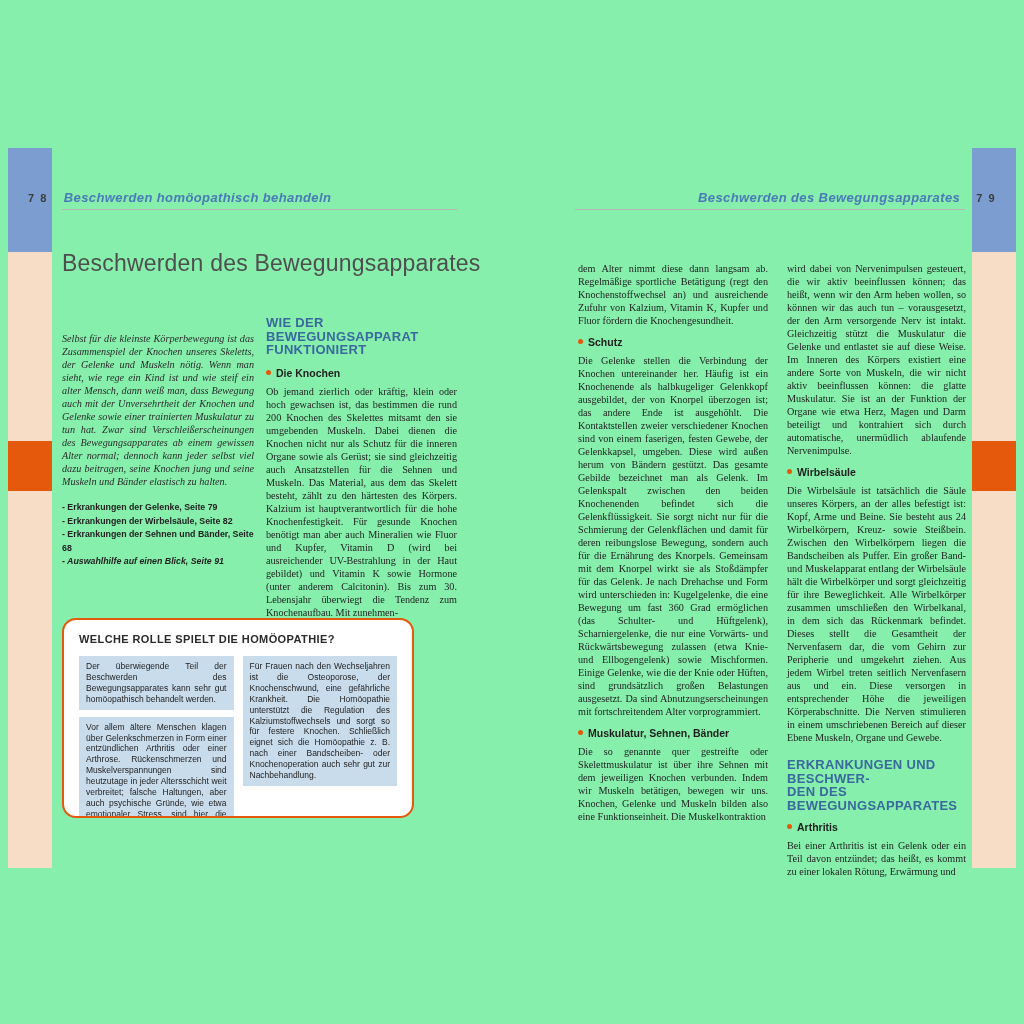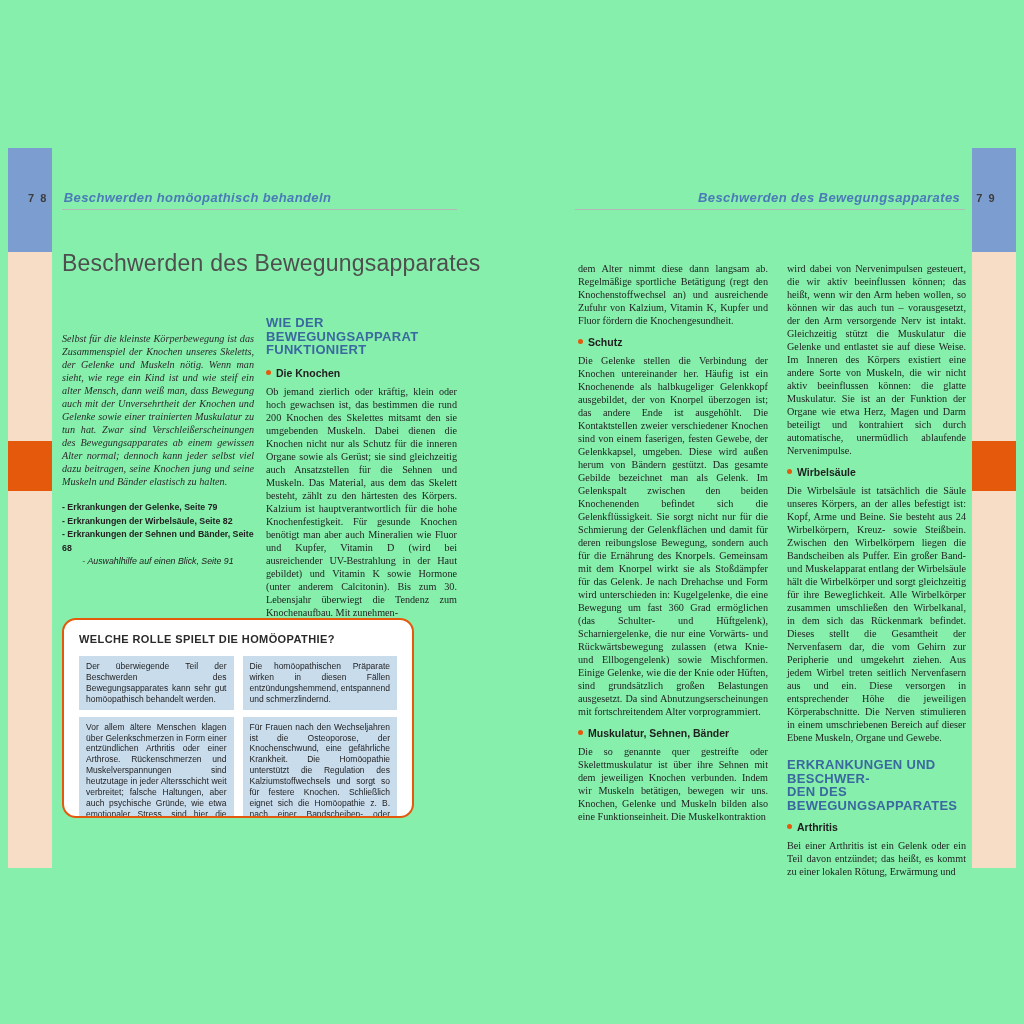--- a/index.html
+++ b/index.html
@@ -36,21 +36,21 @@
   #l-col2{left:266px;top:316px;width:191px;}
   #r-col1{left:578px;top:262px;width:190px;}
   #r-col2{left:787px;top:262px;width:179px;}
 
   .bodytext{font-size:10.2px;line-height:13px;text-align:justify;margin:0 0 8px;
             hyphens:auto;-webkit-hyphens:auto;}
   .intro{font-style:italic;color:#2b2b2b;}
 
   .links{margin-top:13px;font-family:"Liberation Sans",sans-serif;font-weight:700;
          font-size:8.8px;line-height:13.5px;color:#222;}
-  .link-item.it{font-style:italic;font-weight:400;text-align:center;}
+  .link-item.it{font-style:italic;font-weight:700;}
 
   .blue-heading{font-family:"Liberation Sans",sans-serif;font-weight:700;font-size:13px;
                 line-height:13.5px;color:#39699f;letter-spacing:0.3px;margin:0 0 10px;}
   .blue-heading.spaced{margin-top:14px;margin-bottom:8px;}
   .pre{white-space:pre-line;}
 
   .topic-head{display:flex;align-items:flex-start;gap:5px;font-family:"Liberation Sans",sans-serif;
               font-weight:700;font-size:10.5px;line-height:13px;color:#1e1e1e;margin:9px 0 5px;}
   .topic-head:first-child{margin-top:0;}
   .bullet{width:5px;height:5px;border-radius:50%;background:#e4590b;margin-top:3px;flex:none;}
@@ -111,21 +111,20 @@
   </div>
 
   <div class="info-box">
     <div class="box-title">WELCHE ROLLE SPIELT DIE HOMÖOPATHIE?</div>
     <div class="box-cols">
       <div class="box-col">
         <p class="box-para">Der überwiegende Teil der Beschwerden des Bewegungsapparates kann sehr gut homöopathisch behandelt werden.</p>
         <p class="box-para">Vor allem ältere Menschen klagen über Gelenkschmerzen in Form einer entzündlichen Arthritis oder einer Arthrose. Rückenschmerzen und Muskelverspannungen sind heutzutage in jeder Altersschicht weit verbreitet; falsche Haltungen, aber auch psychische Gründe, wie etwa emotionaler Stress, sind hier die Ursachen.</p>
       </div>
       <div class="box-col">
-        <p class="box-para">Die homöopathischen Präparate wirken in diesen Fällen entzündungshemmend, entspannend und schmerzlindernd.</p>
         <p class="box-para">Für Frauen nach den Wechseljahren ist die Osteoporose, der Knochenschwund, eine gefährliche Krankheit. Die Homöopathie unterstützt die Regulation des Kalziumstoffwechsels und sorgt so für festere Knochen. Schließlich eignet sich die Homöopathie z. B. nach einer Bandscheiben- oder Knochenoperation auch sehr gut zur Nachbehandlung.</p>
       </div>
     </div>
   </div>
 
   <div class="col" id="r-col1">
     <p class="bodytext">dem Alter nimmt diese dann langsam ab. Regelmäßige sportliche Betätigung (regt den Knochenstoffwechsel an) und ausreichende Zufuhr von Kalzium, Vitamin K, Kupfer und Fluor fördern die Knochengesundheit.</p>
     <div class="topic-head">
       <span class="bullet"></span>
       <span>Schutz</span>

